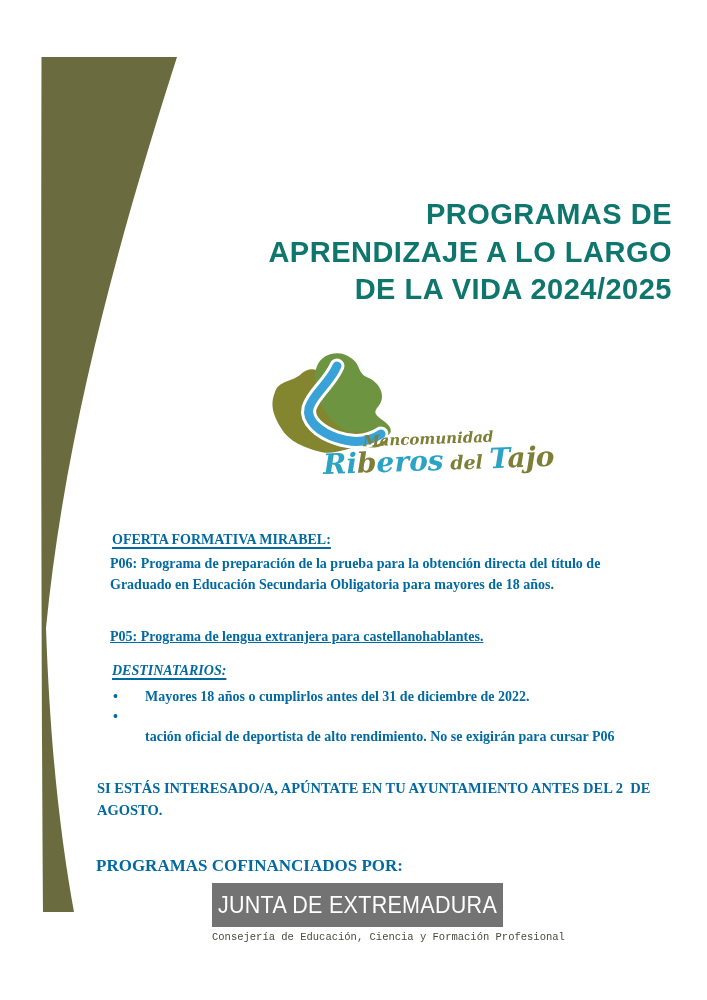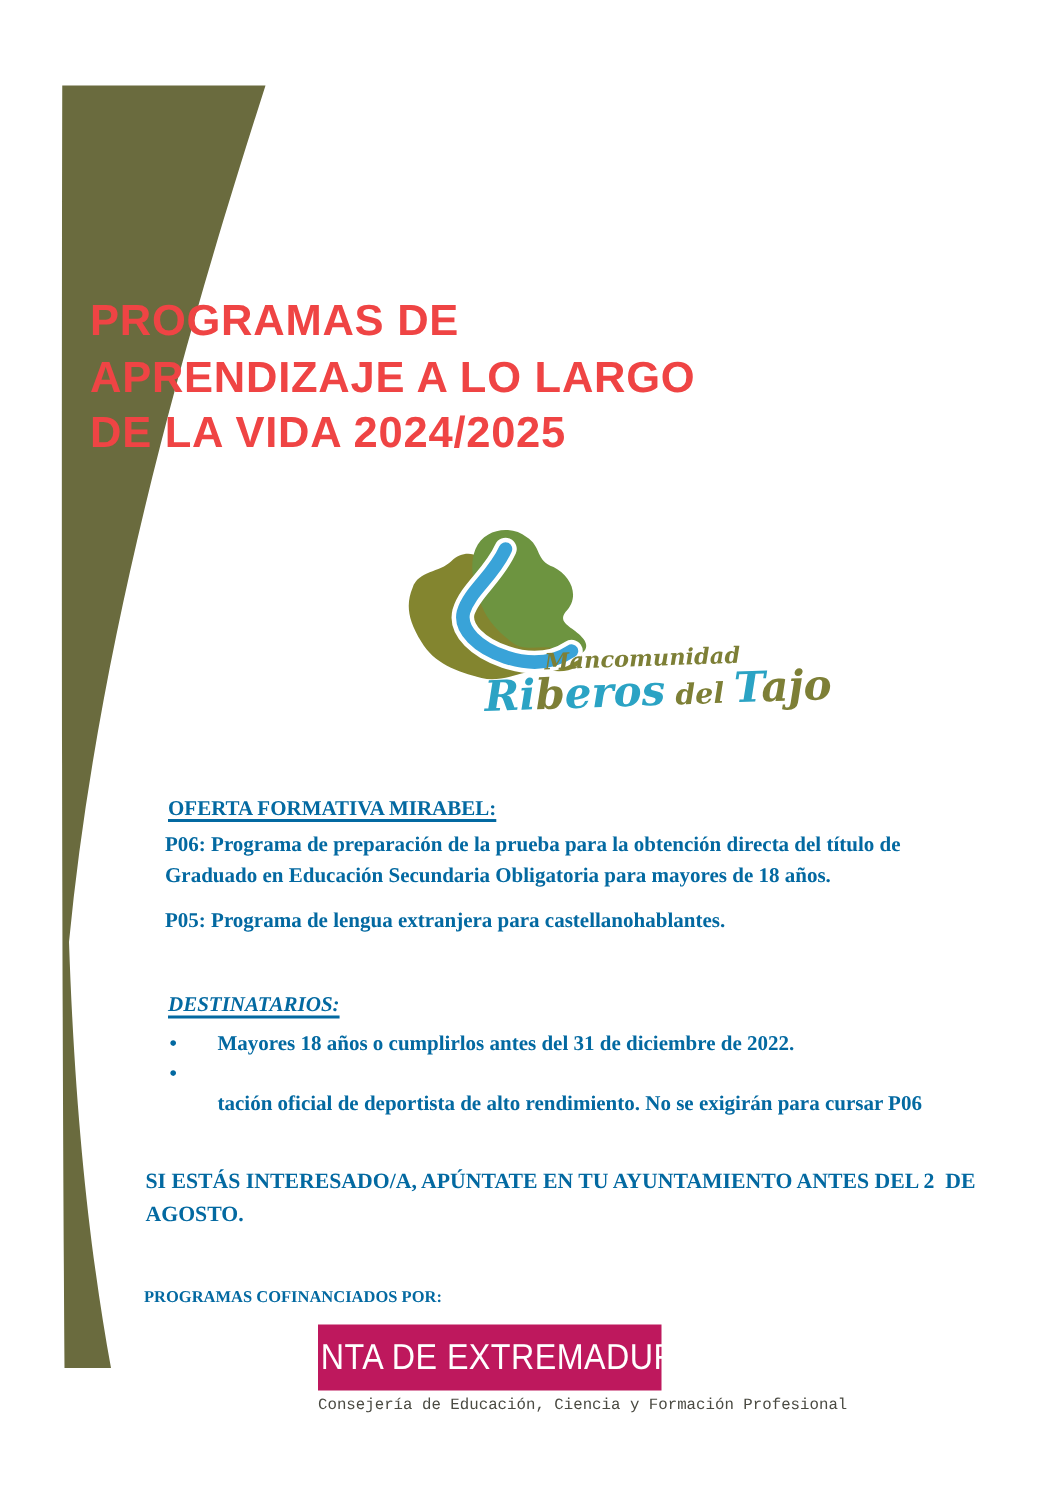--- a/index.html
+++ b/index.html
@@ -9,28 +9,28 @@
     background:#ffffff;
     overflow:hidden;
     font-family:"Liberation Serif", serif;
     margin:0 auto;
   }
   .abs{position:absolute;}
   
   .swoosh-svg{left:0;top:0;}
   
   .title-block{
-    left:60px;top:196px;width:600px;
-    text-align:left;
+    left:72px;top:196px;width:600px;
+    text-align:right;
     font-family:"Liberation Sans", sans-serif;
     font-weight:bold;
     font-size:29px;
     line-height:37.5px;
     letter-spacing:0.5px;
-    color:#ef4444;
+    color:#0f766e;
   }
   
   .logo-wrap{left:263px;top:350px;width:250px;height:150px;}
   .logo-graphic{position:absolute;left:0;top:0;}
   .logo-small{
     position:absolute;left:100px;top:80px;
     font-family:"DejaVu Serif", serif;
     font-style:italic;font-weight:bold;
     font-size:15px;color:#7d7f36;
     transform:rotate(-2deg);
@@ -54,36 +54,36 @@
     font-size:14px;
     line-height:21px;
   }
   .heading-underline{
     text-decoration:underline;
     text-underline-offset:3px;
     text-decoration-thickness:1.5px;
   }
   .oferta-heading{left:112px;top:529px;}
   .p06-para{left:110px;top:553px;width:545px;}
-  .p05-para{left:110px;top:604px;width:545px;}
+  .p05-para{left:110px;top:626px;width:545px;text-decoration:underline;}
   .dest-heading{left:112px;top:660px;font-style:italic;}
   .bullets{left:113px;top:687px;width:545px;line-height:20px;}
   .bullet-row{display:flex;}
   .bullet-marker{width:32px;flex:0 0 32px;}
   .cta{left:97px;top:778px;width:560px;font-size:14.5px;line-height:21.5px;}
   .u{
     text-underline-offset:3px;
     text-decoration-thickness:1.5px;
     white-space:pre;
   }
-  .cofin-label{left:96px;top:855px;font-size:11px;}
+  .cofin-label{left:96px;top:855px;font-size:17px;}
   
   .junta-banner{
-    left:212px;top:883px;width:229px;height:44px;
-    background:#be185d;
+    left:212px;top:883px;width:291px;height:44px;
+    background:#737373;
     display:flex;align-items:center;justify-content:center;
   }
   .junta-text{
     font-family:"Liberation Sans", sans-serif;
     color:#ffffff;
     font-size:21.5px;
     font-weight:500;
     letter-spacing:0.3px;
     white-space:nowrap;
     transform:scaleY(1.12);

